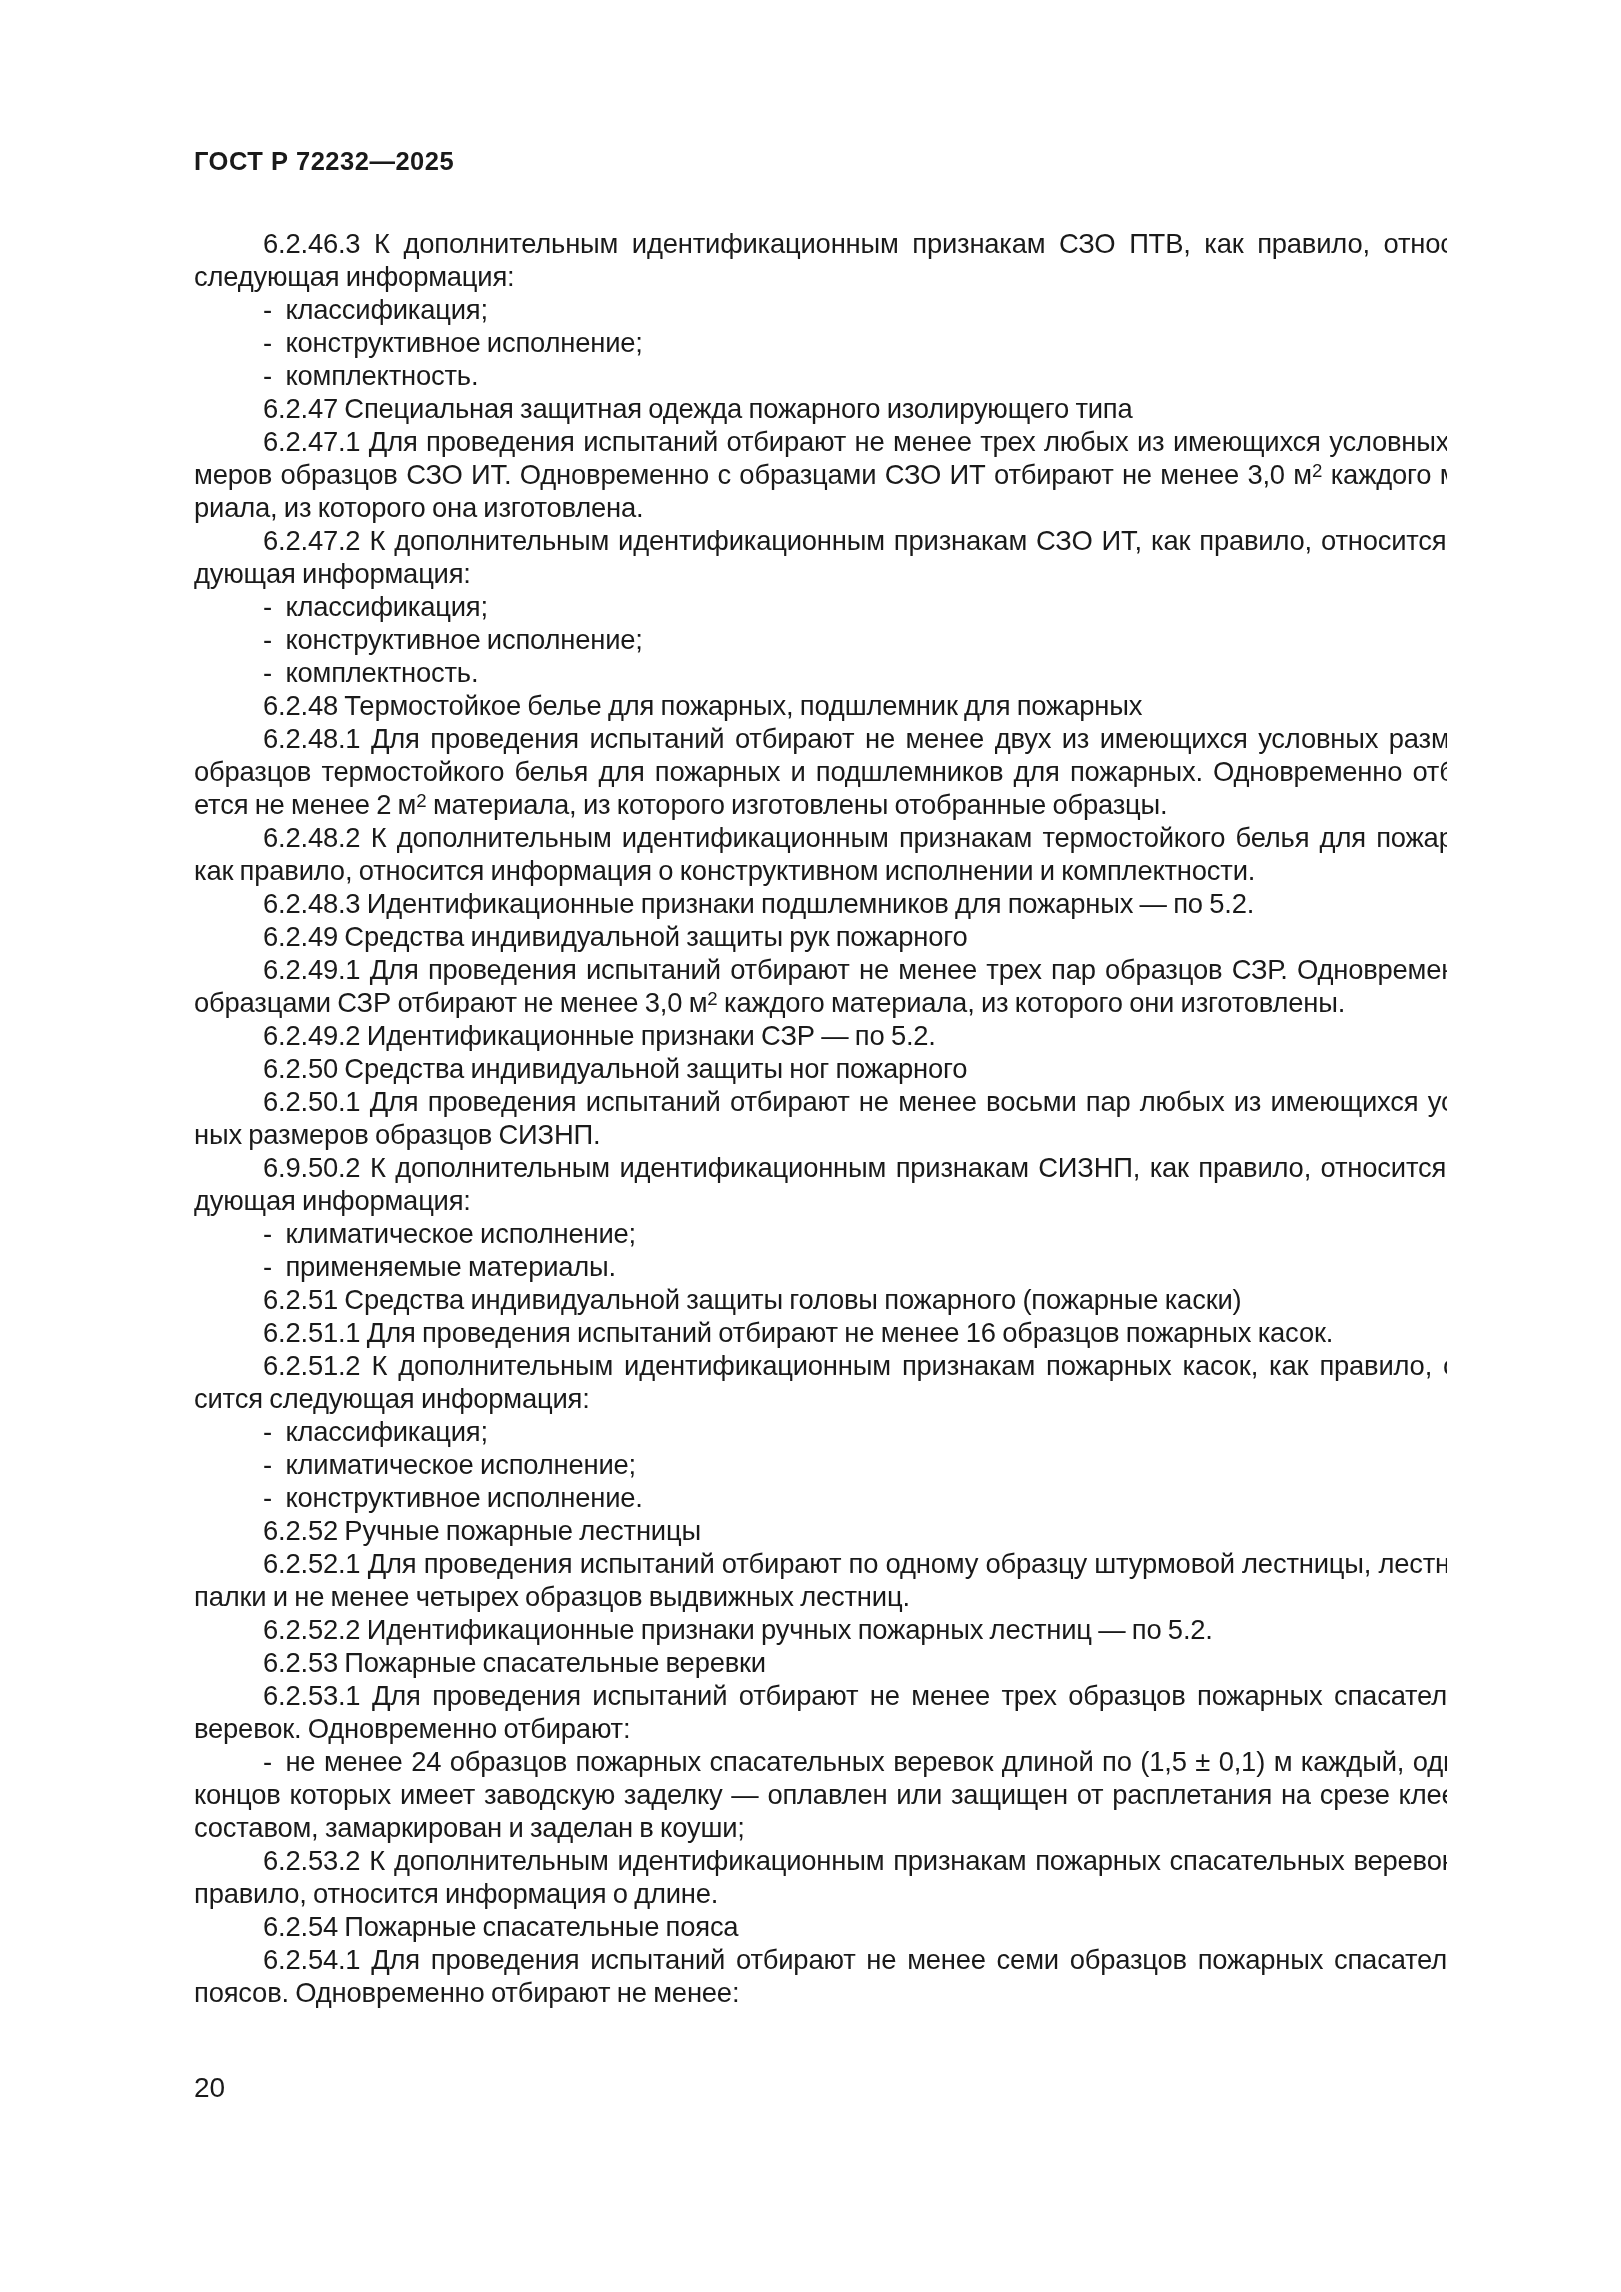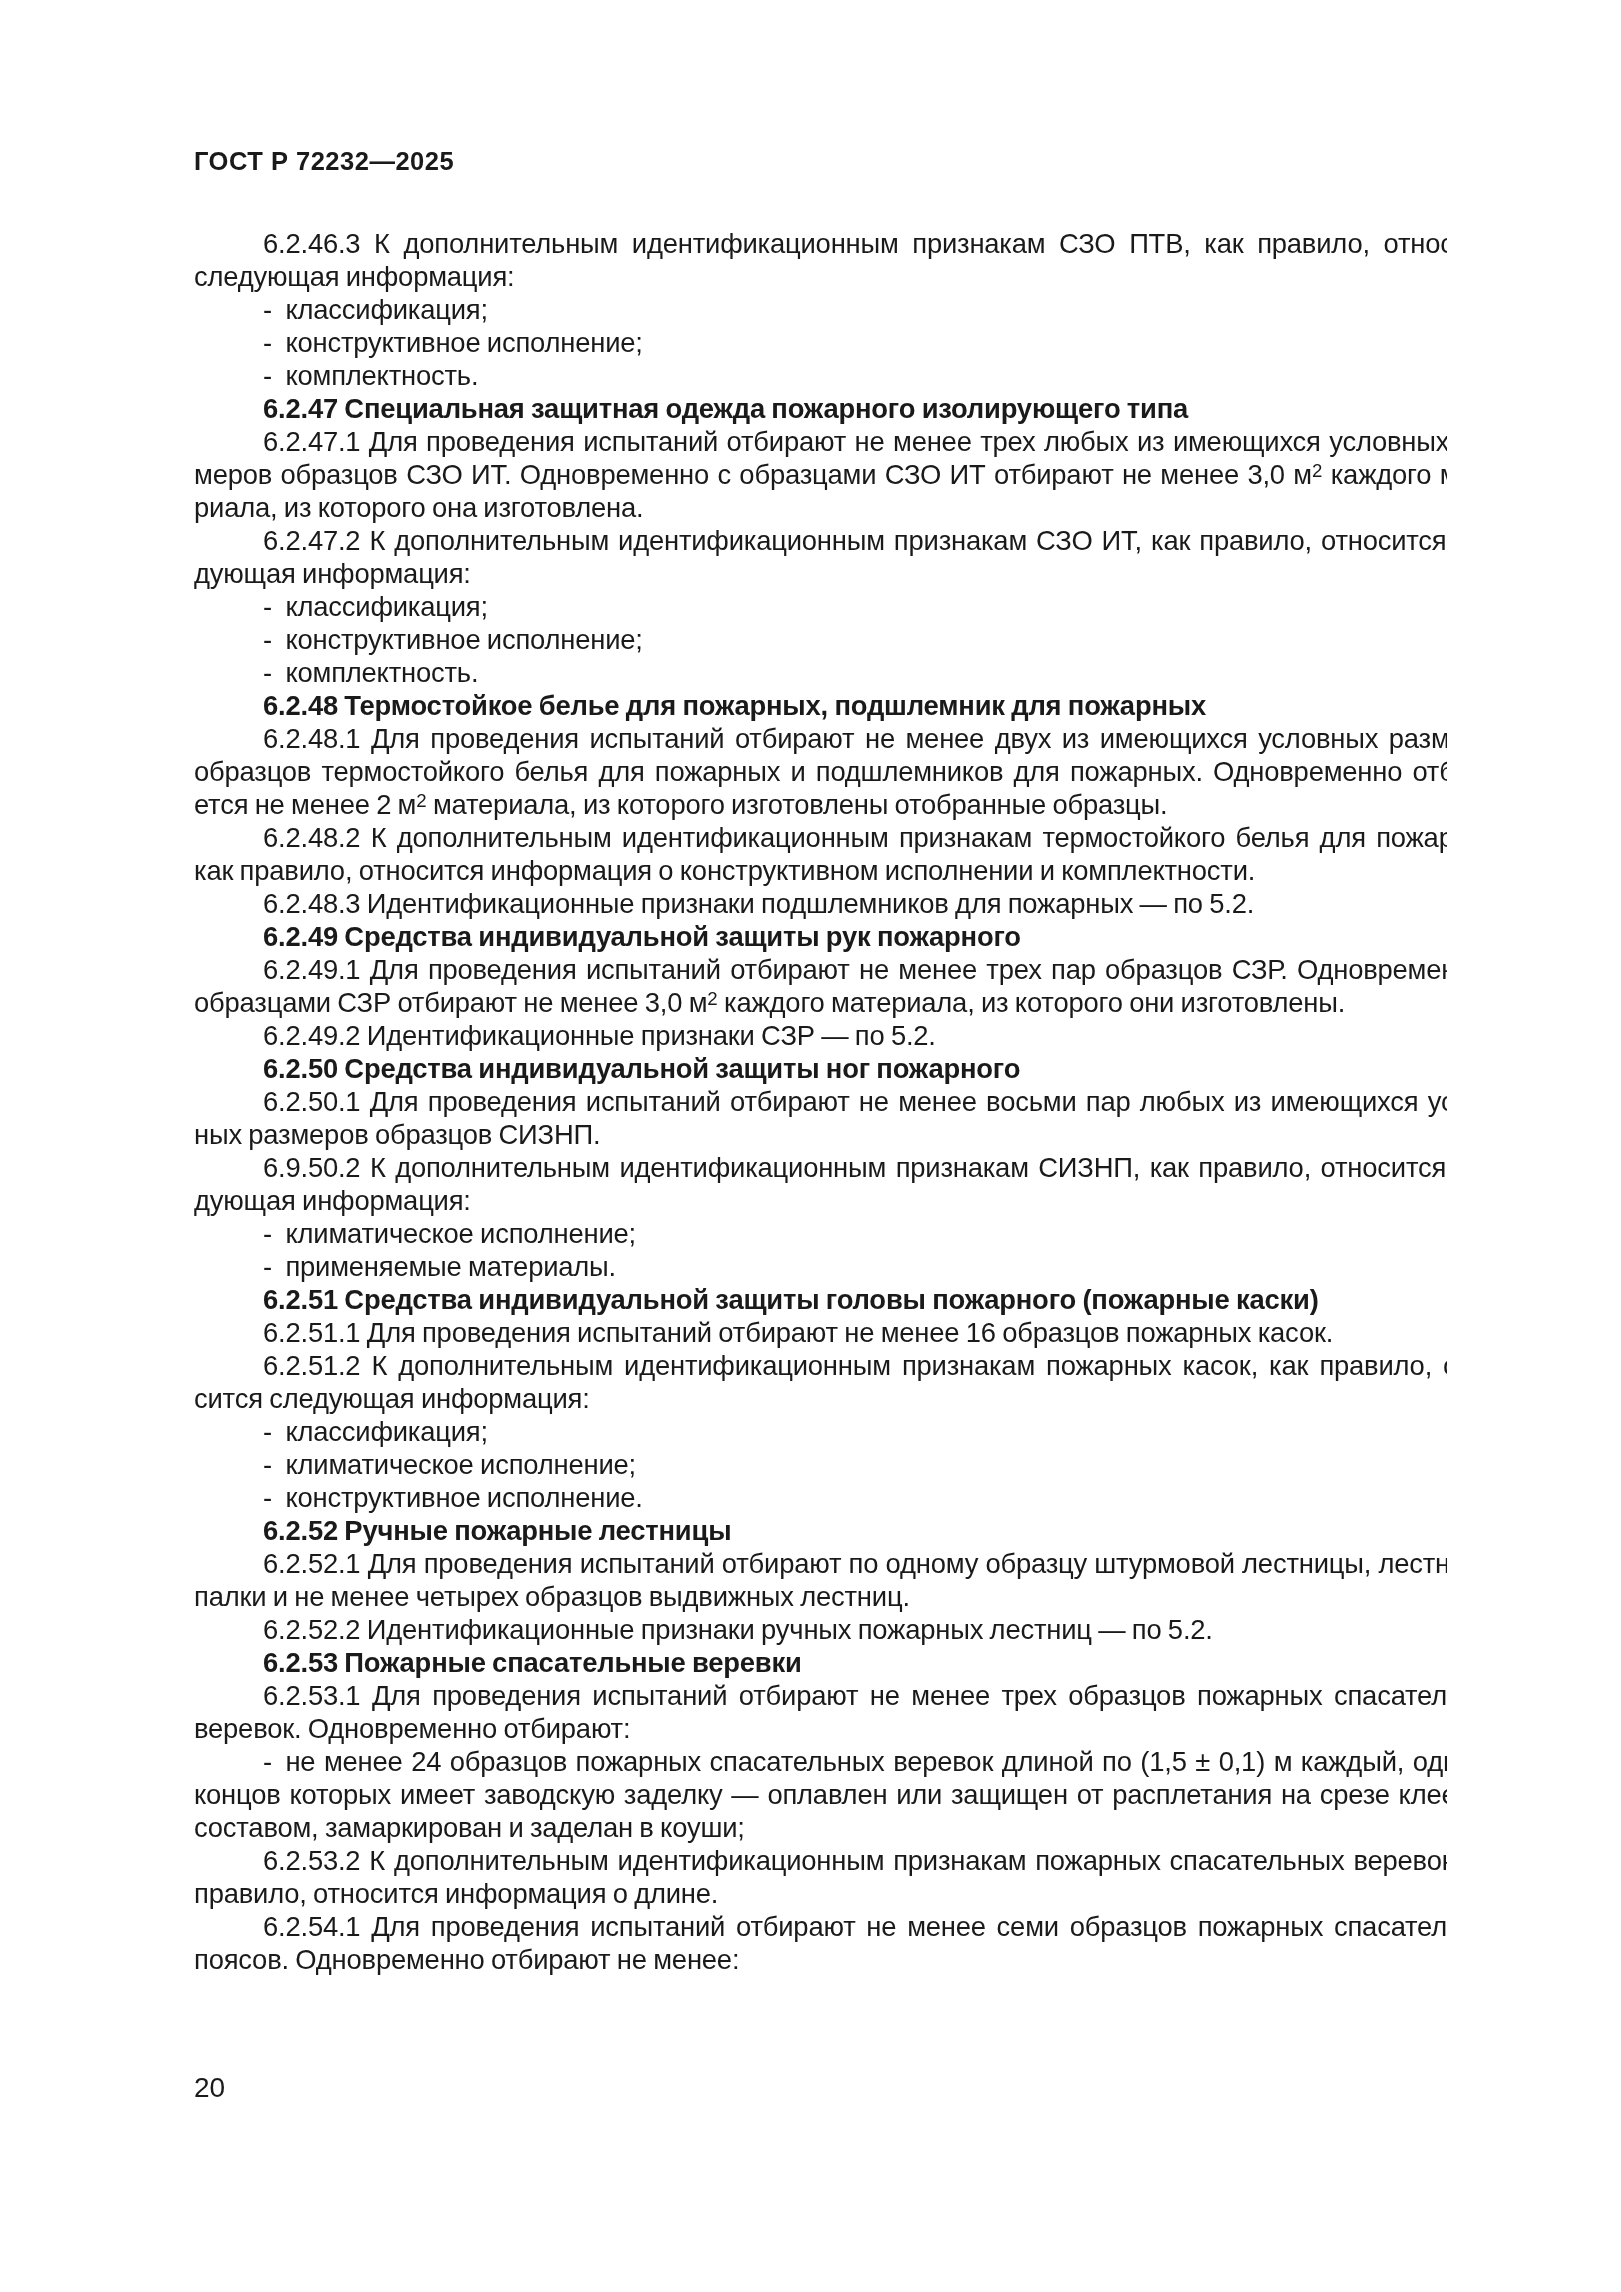--- a/index.html
+++ b/index.html
@@ -37,21 +37,21 @@
     word-spacing: -1px;
   }
   .doc-body p {
     margin: 0;
     padding: 0;
     text-indent: 69px;
     -webkit-hyphens: manual;
     hyphens: manual;
   }
   .doc-body p.heading {
-    font-weight: bold;
+    font-weight: normal;
   }
   .sup {
     font-size: 0.68em;
     line-height: 0;
     vertical-align: 0.38em;
     letter-spacing: 0;
   }
   .page-number {
     position: absolute;
     left: 194px;
@@ -94,18 +94,19 @@
       <p class="para">- классификация;</p>
       <p class="para">- климатическое исполнение;</p>
       <p class="para">- конструктивное исполнение.</p>
       <p class="heading">6.2.52 Ручные пожарные лестницы</p>
       <p class="para">6.2.52.1 Для проведения испытаний отбирают по одному образцу штурмовой лестницы, лестни­цы-палки и не менее четырех образцов выдвижных лестниц.</p>
       <p class="para">6.2.52.2 Идентификационные признаки ручных пожарных лестниц — по 5.2.</p>
       <p class="heading">6.2.53 Пожарные спасательные веревки</p>
       <p class="para">6.2.53.1 Для проведения испытаний отбирают не менее трех образцов пожарных спасательных веревок. Одновременно отбирают:</p>
       <p class="para">- не менее 24 образцов пожарных спасательных веревок длиной по (1,5 ± 0,1) м каждый, один из концов которых имеет заводскую заделку — оплавлен или защищен от расплетания на срезе клеевым составом, замаркирован и заделан в коуши;</p>
       <p class="para">6.2.53.2 К дополнительным идентификационным признакам пожарных спасательных веревок, как правило, относится информация о длине.</p>
+      <p class="heading">6.2.54 Пожарные спасательные пояса</p>
       <p class="para">6.2.54.1 Для проведения испытаний отбирают не менее семи образцов пожарных спасательных поясов. Одновременно отбирают не менее:</p>
     </main>
 
   <div class="page-number">20</div>
 </div>
 
 
 </body></html>

